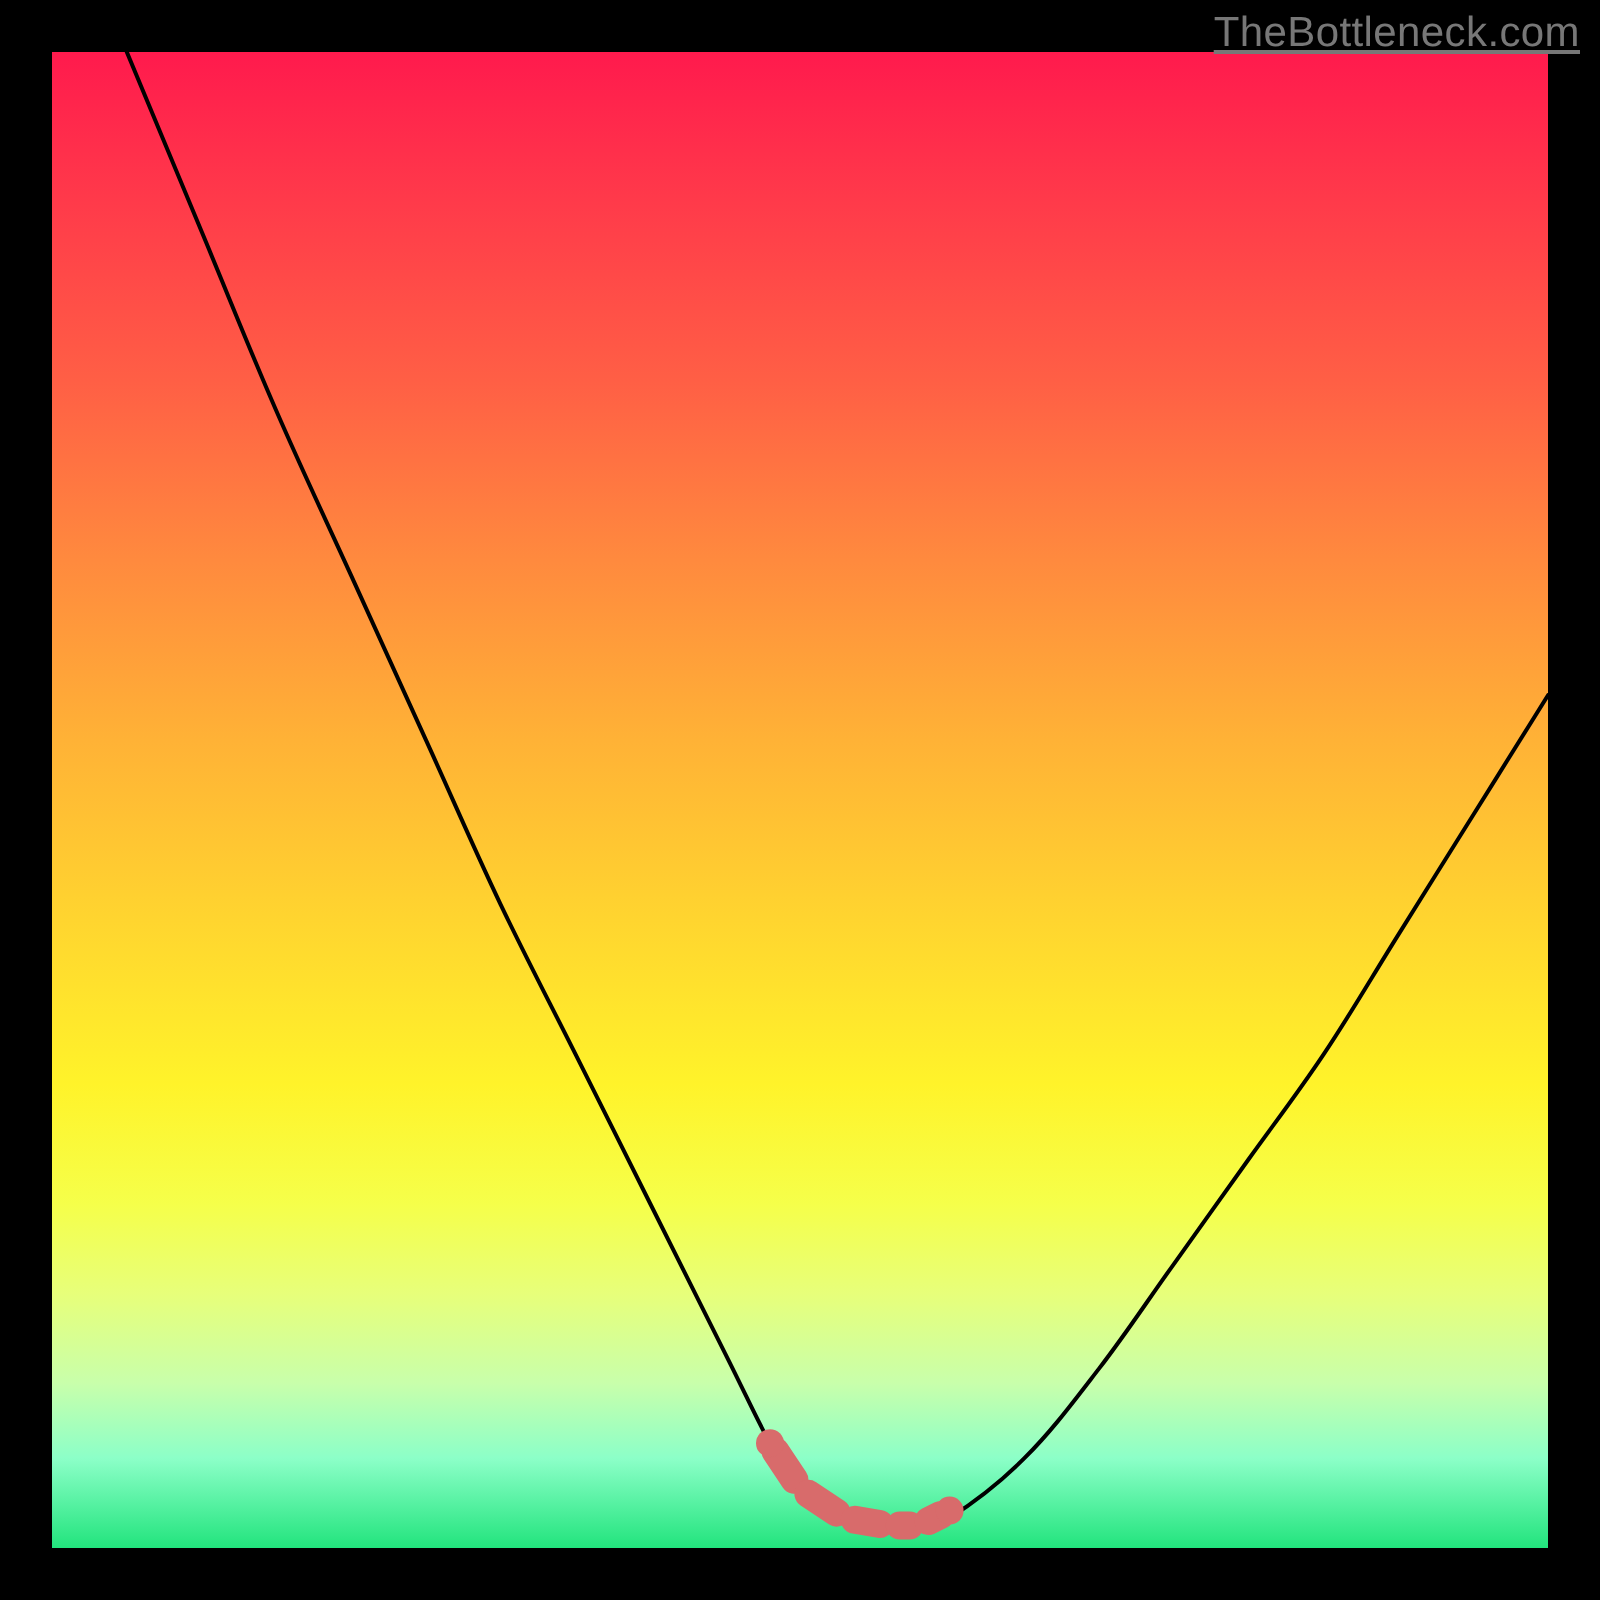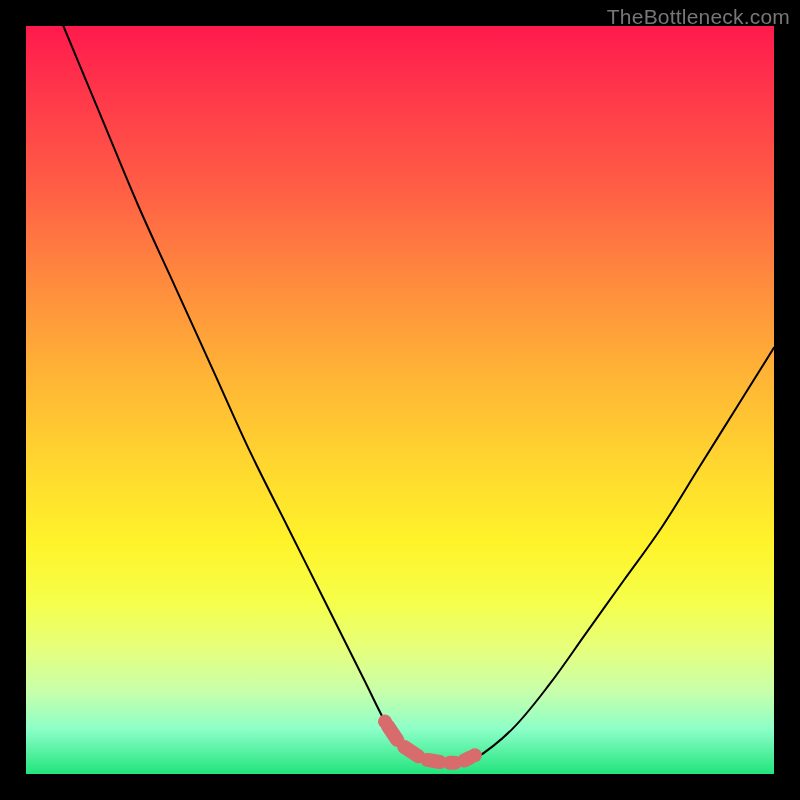--- a/index.html
+++ b/index.html
@@ -42,20 +42,21 @@
     pointer-events: none;
   }
   .watermark {
     position: absolute;
     top: 5px;
     right: 10px;
     color: #777;
     font-size: 21px;
     font-weight: 500;
     letter-spacing: 0.2px;
+    text-decoration: underline;
   }
 </style>
 </head>
 <body>
 
 <div class="plot-area">
   <div class="gradient-bg"></div>
   <svg class="curve-layer" viewBox="0 0 748 748" preserveAspectRatio="none">
     <g>
       <path id="curve-path" fill="none" stroke="#000000" stroke-width="2" stroke-linecap="round" d="M 37.4 0.0 C 44.1 16.2, 61.3 57.4, 74.8 89.8 C 88.3 122.1, 98.7 148.6, 112.2 179.5 C 125.7 210.5, 136.1 232.2, 149.6 261.8 C 163.1 291.4, 173.5 314.5, 187.0 344.1 C 200.5 373.7, 210.9 398.1, 224.4 426.4 C 237.9 454.6, 248.3 474.2, 261.8 501.2 C 275.3 528.1, 285.7 549.0, 299.2 576.0 C 312.7 602.9, 325.8 629.2, 336.6 650.8 C 347.4 672.3, 352.3 683.5, 359.0 695.6 C 365.8 707.8, 367.3 711.3, 374.0 718.1 C 380.7 724.8, 388.4 729.7, 396.4 733.0 C 404.5 736.4, 412.1 736.1, 418.9 736.8 C 425.6 737.5, 428.5 737.5, 433.8 736.8 C 439.2 736.1, 439.4 739.1, 448.8 733.0 C 458.2 727.0, 472.7 716.6, 486.2 703.1 C 499.7 689.7, 510.1 675.7, 523.6 658.2 C 537.1 640.7, 547.5 624.7, 561.0 605.9 C 574.5 587.0, 584.9 572.4, 598.4 553.5 C 611.9 534.7, 622.3 521.4, 635.8 501.2 C 649.3 481.0, 659.7 462.9, 673.2 441.3 C 686.7 419.8, 697.1 403.0, 710.6 381.5 C 724.1 359.9, 741.3 332.4, 748.0 321.6"></path>

